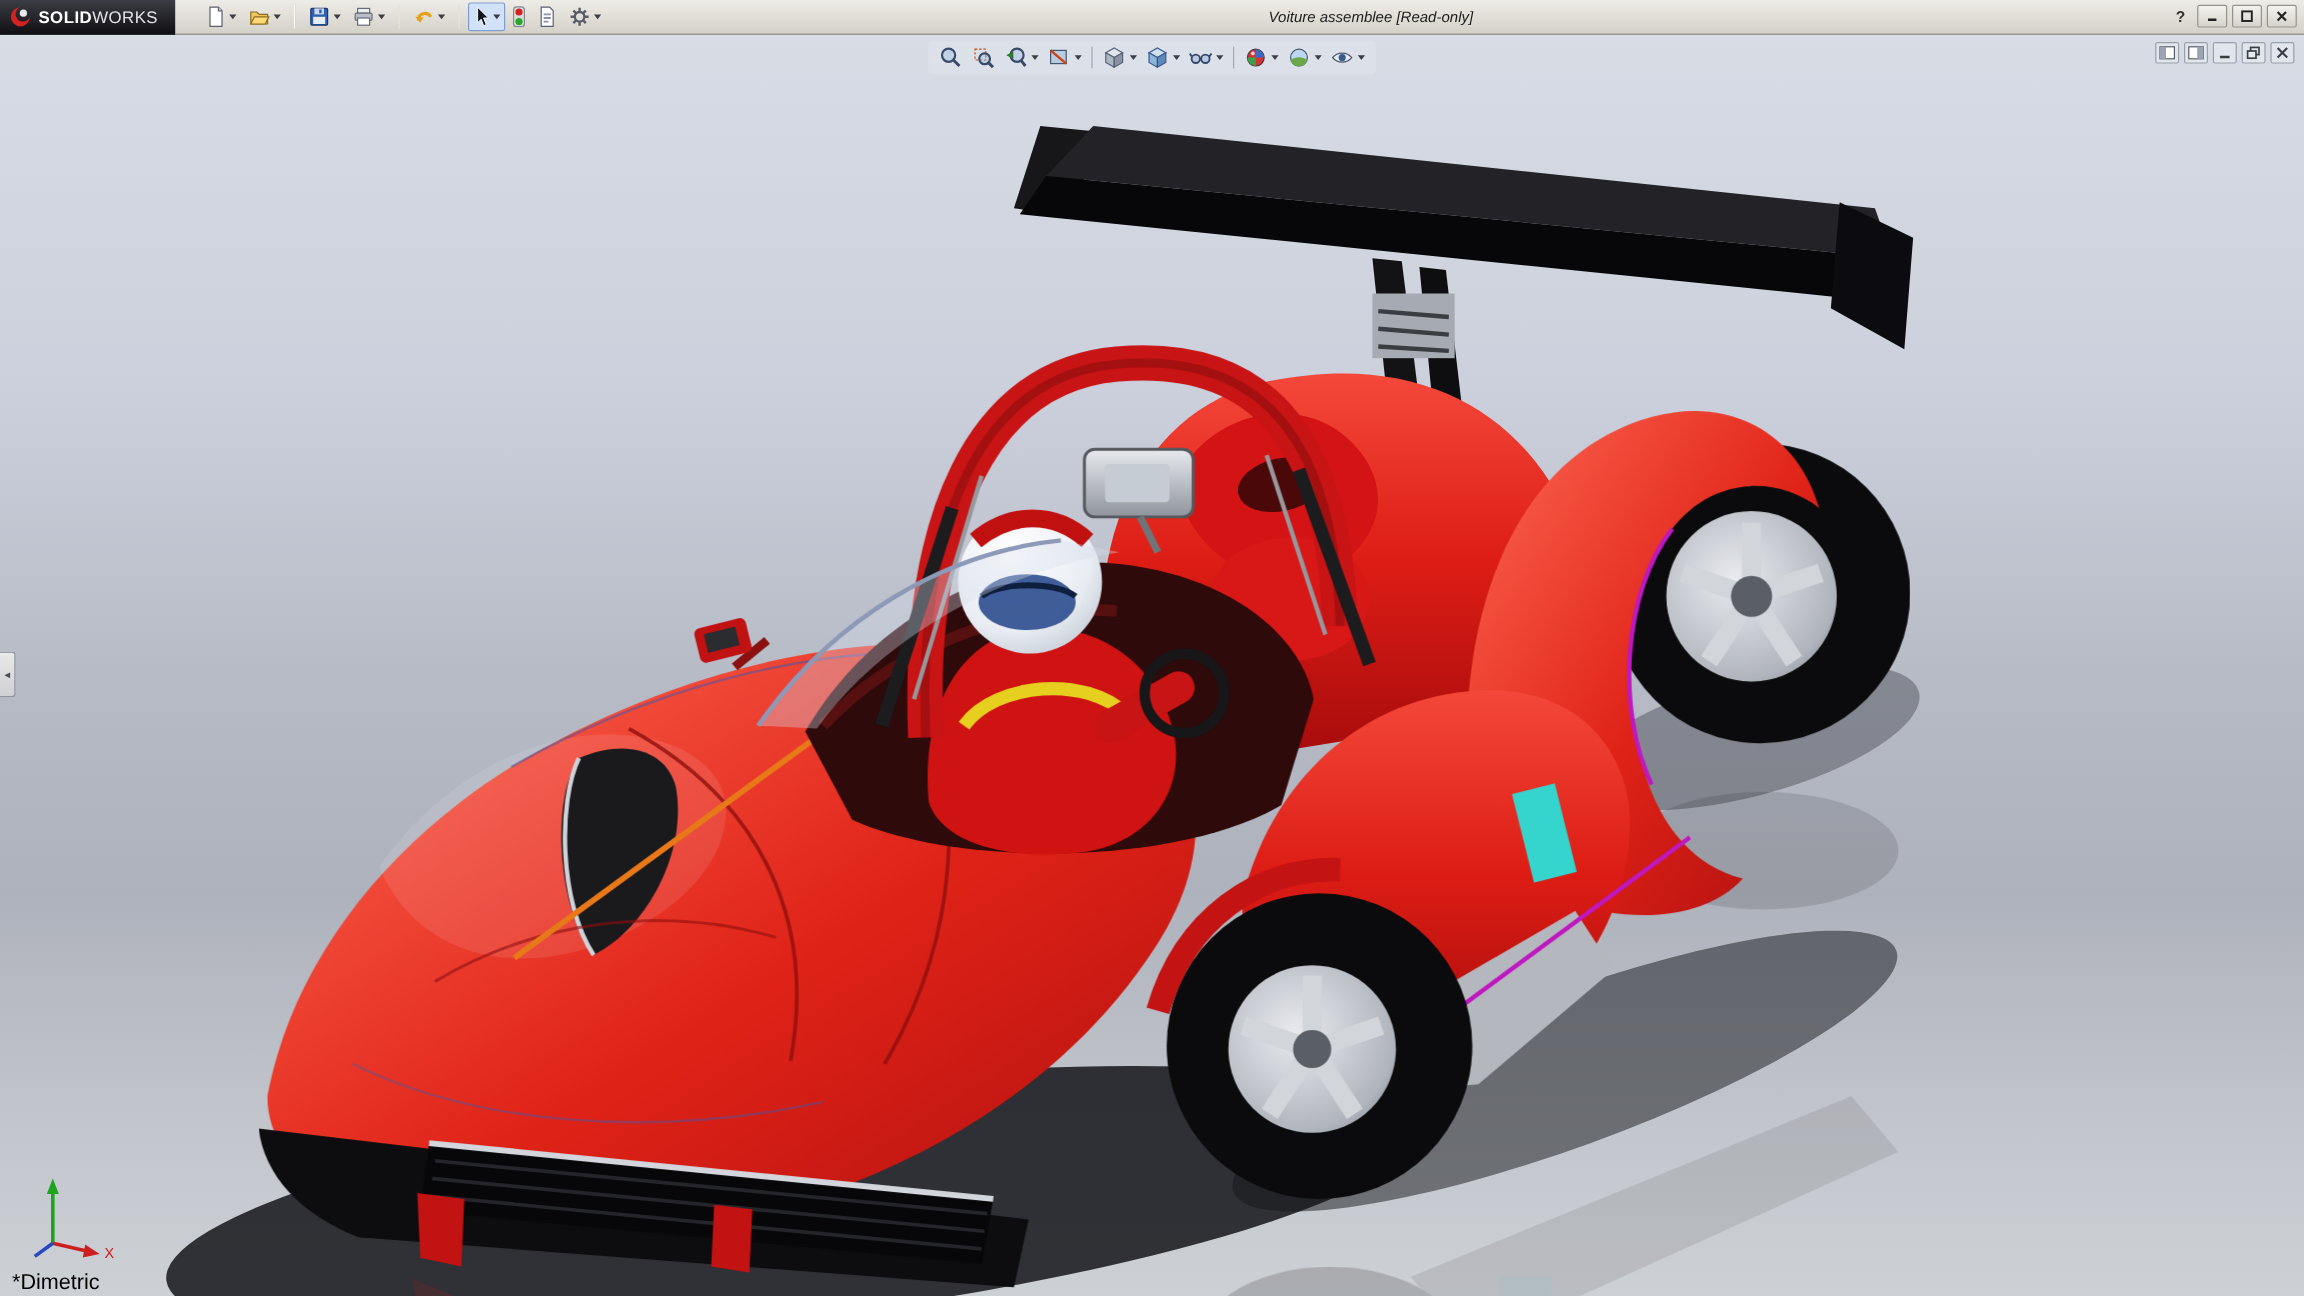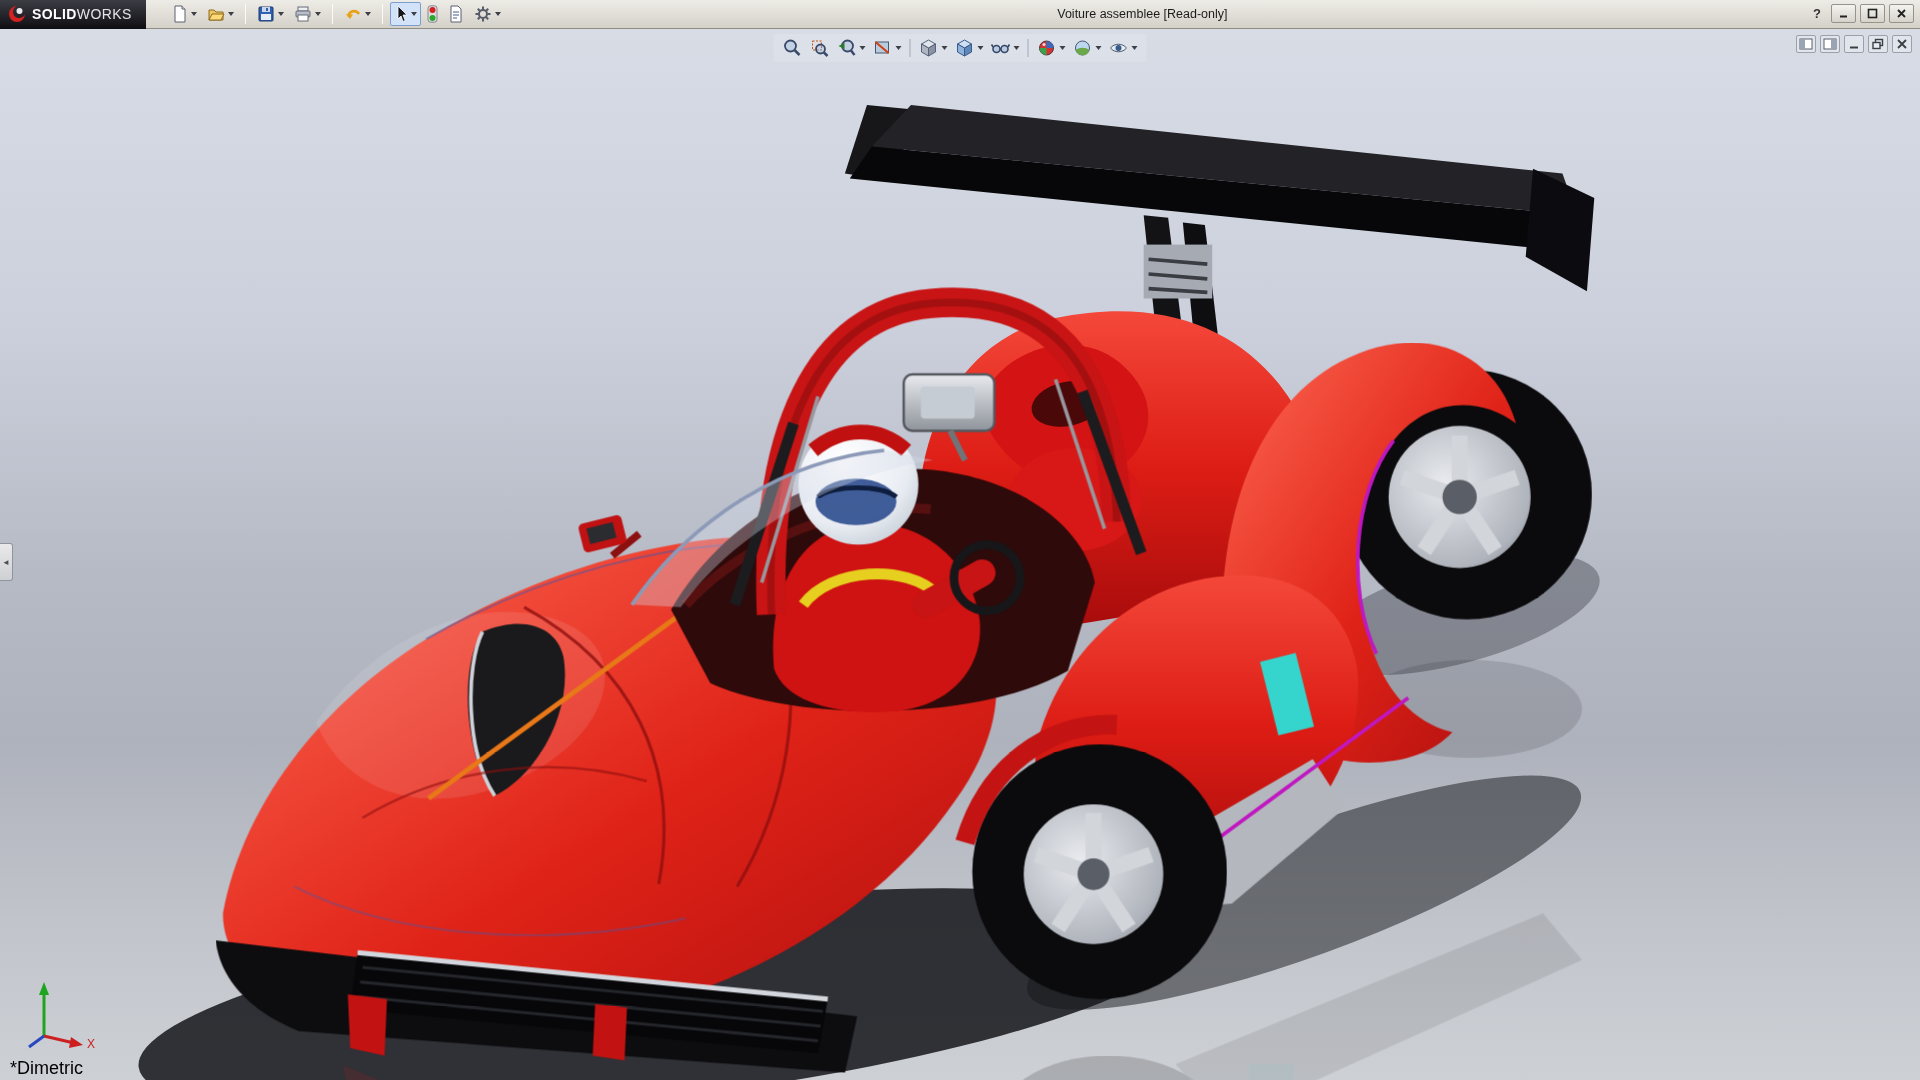--- a/index.html
+++ b/index.html
@@ -13,21 +13,21 @@
   .logo { height:29px; background:linear-gradient(#3c3c44,#0e0e12); color:#fff;
     display:flex; align-items:center; gap:6px; padding:0 14px 0 8px; }
   .logo-text { font-size:14px; letter-spacing:.4px; color:#fff; }
   .logo-text .bold { font-weight:bold; }
   .logo-text .light { font-weight:normal; color:#e4e4e8; }
   .main-toolbar { display:flex; align-items:center; margin-left:22px; gap:2px; }
   .tb-btn { display:flex; align-items:center; height:24px; padding:2px 3px; border:1px solid transparent; border-radius:2px; }
   .tb-btn.active { background:#d2e2f8; border:1px solid #7e9ed0; }
   .caret { width:0; height:0; border-left:3.5px solid transparent; border-right:3.5px solid transparent; border-top:4px solid #3c3f46; margin-left:3px; }
   .tb-sep { width:1px; height:20px; background:#a7a49c; border-right:1px solid #fbfaf6; margin:0 5px; }
-  .tb-title { position:absolute; left:59.5%; transform:translateX(-50%); font-size:12.5px; color:#1c1c1c; white-space:nowrap; }
+  .tb-title { position:absolute; left:59.5%; transform:translateX(-50%); font-size:12.5px; color:#1c1c1c; white-space:nowrap;font-style:italic; }
   .win-controls { position:absolute; right:6px; top:4px; display:flex; gap:4px; align-items:center; }
   .help-label { font-size:13px; font-weight:bold; color:#333; margin-right:6px; }
   .win-btn { width:25px; height:19px; background:linear-gradient(#f4f3ef,#d6d3cb);
     border:1px solid #96938b; border-radius:2px; display:flex; align-items:center; justify-content:center; }
 
   
   .viewport { position:absolute; top:29px; left:0; width:1920px; height:1051px;
     background:linear-gradient(180deg,#d7dce5 0%, #cbd0dc 28%, #b5bac5 52%, #aeb2bc 68%, #c2c5cb 86%, #cdd0d5 100%); }
   .scene { position:absolute; top:0; left:0; width:100%; height:100%; display:block; }
 

